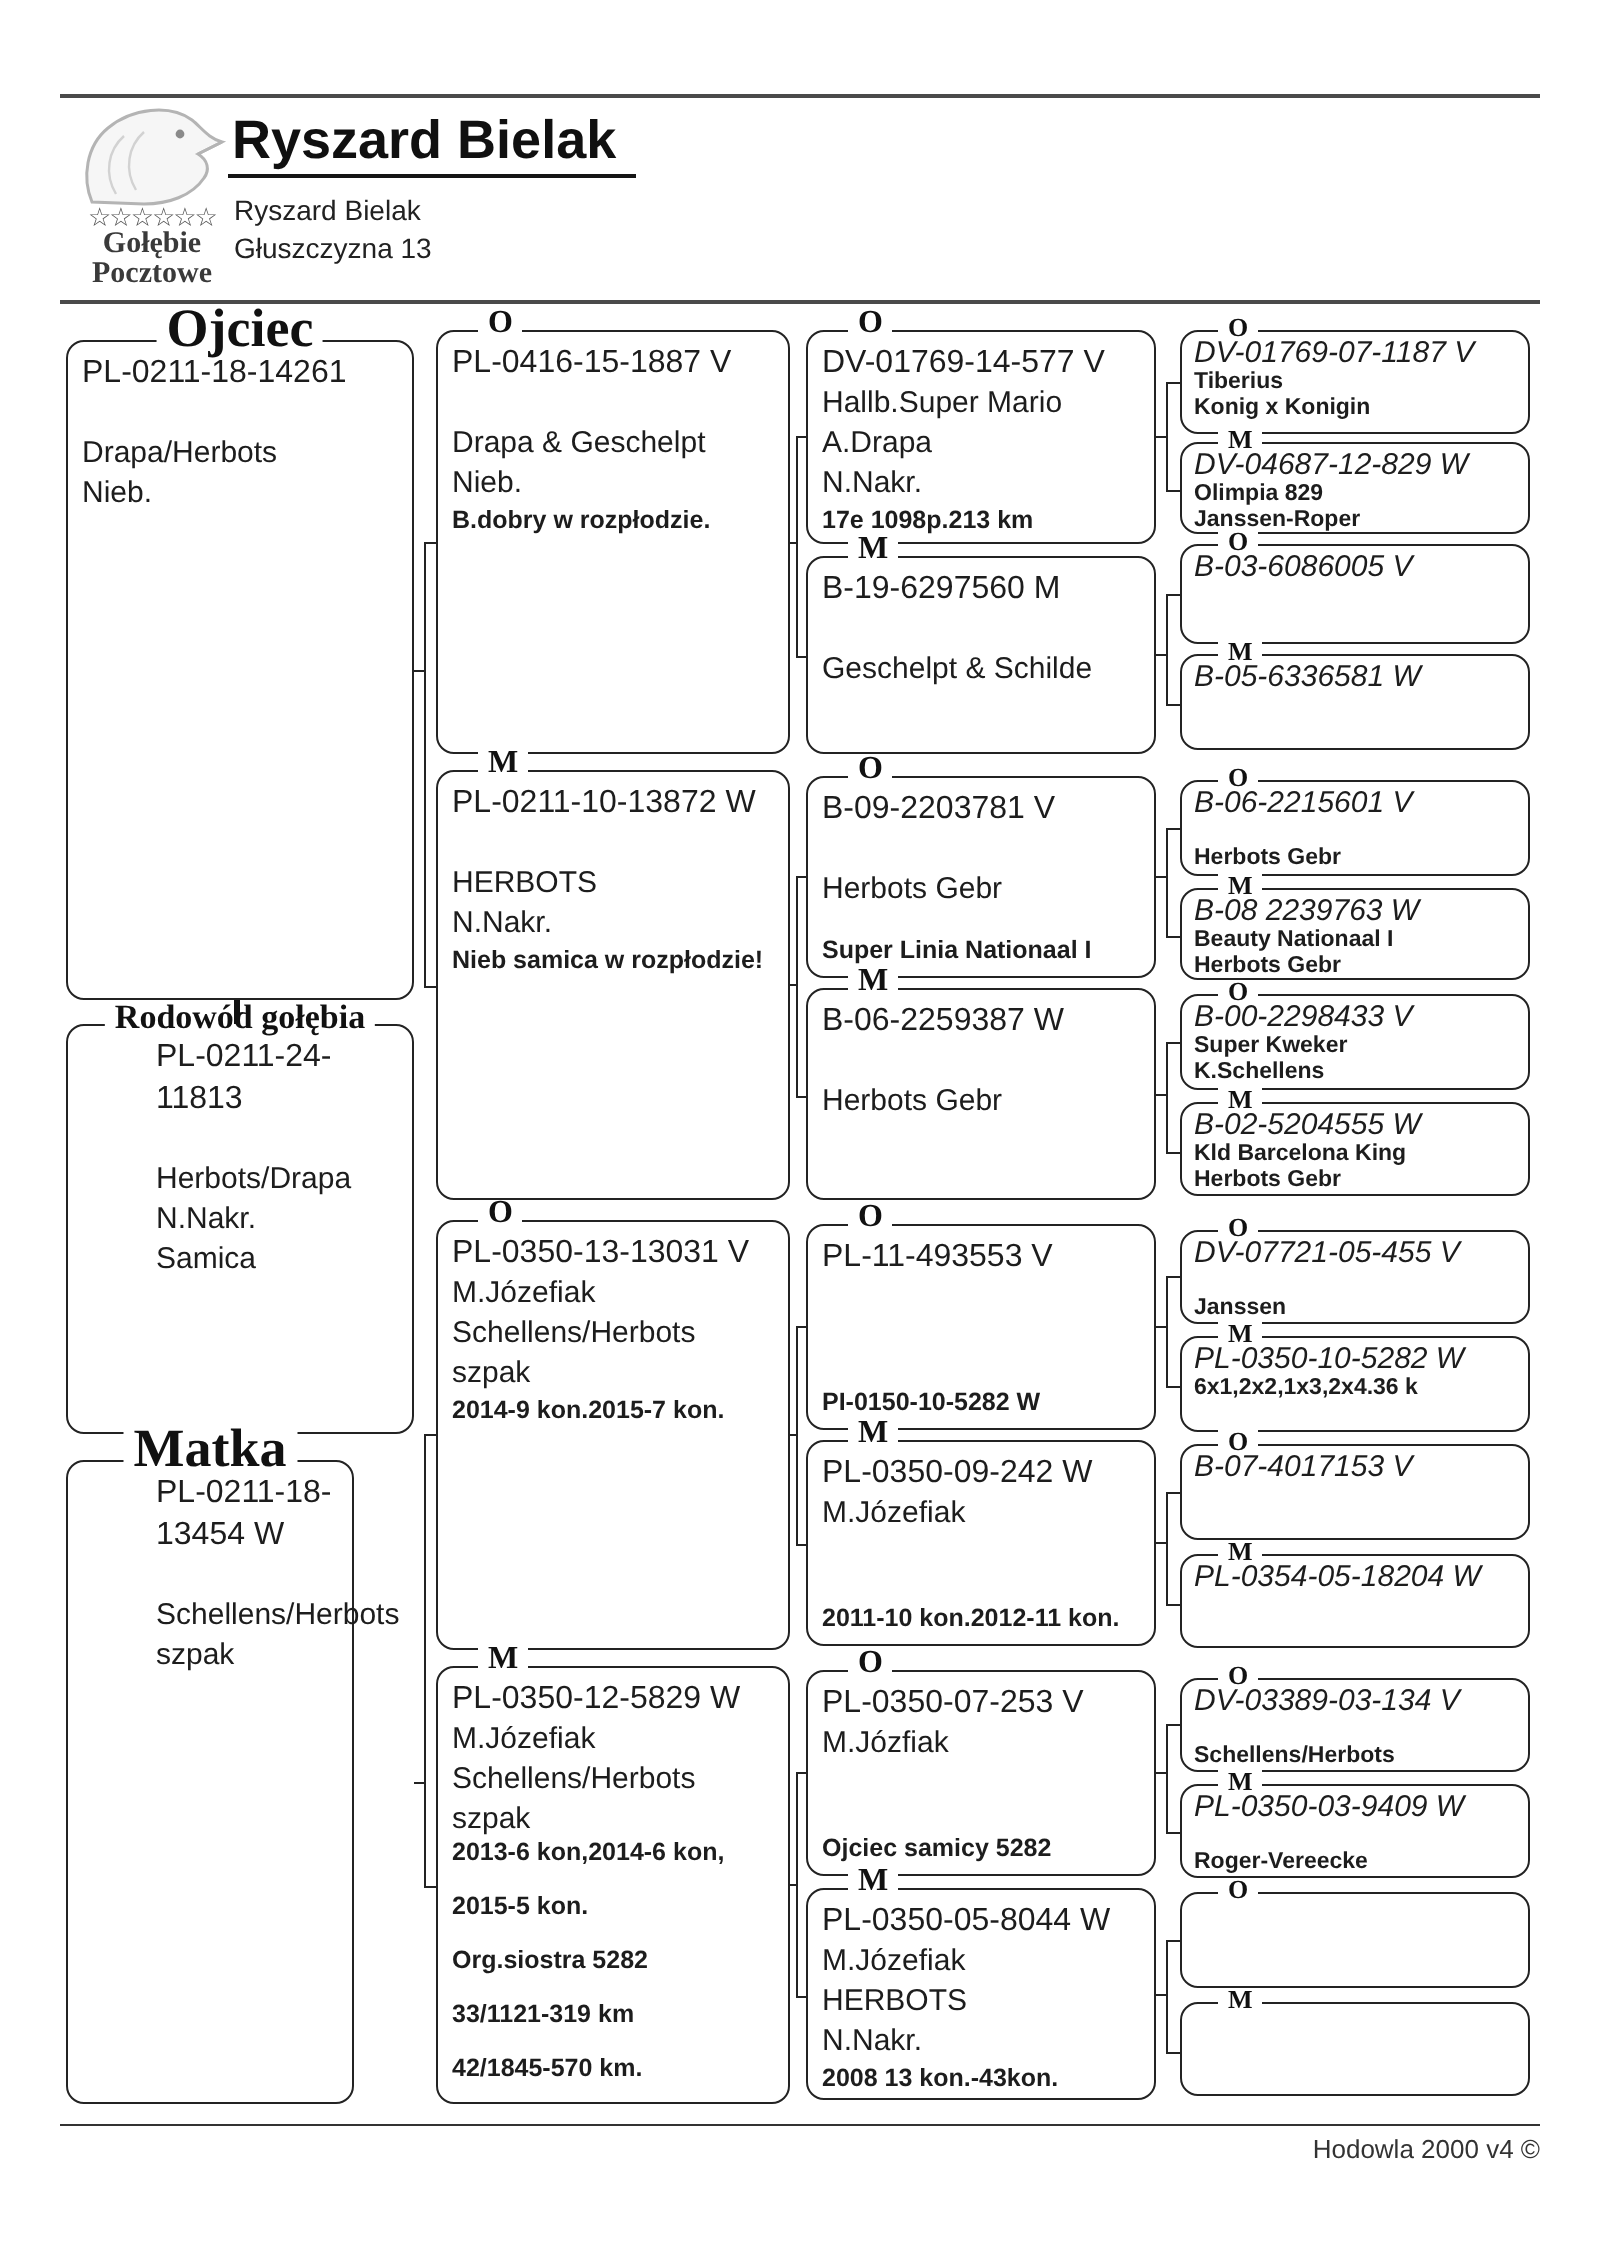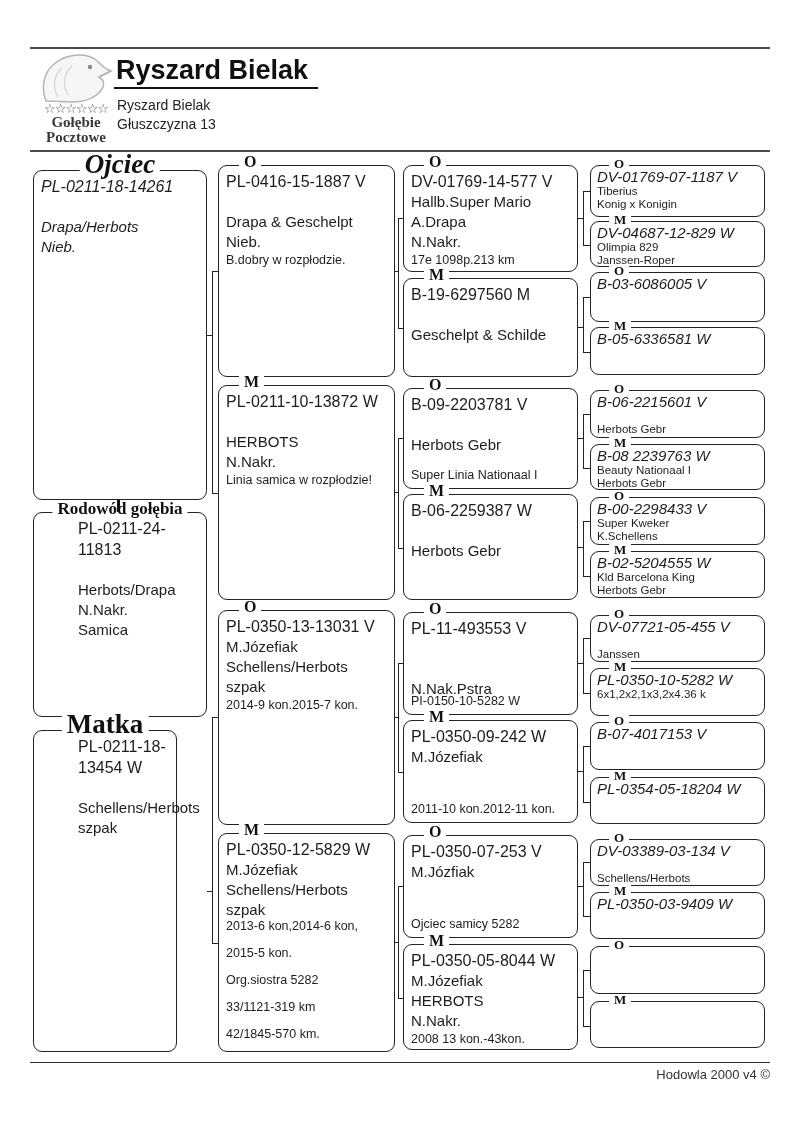--- a/index.html
+++ b/index.html
@@ -22,21 +22,21 @@
        background:#fff;padding:5px 7px 3px 7px;}
   .g4{padding:2px 6px 1px 6px;}
   .lbl{position:absolute;top:-11px;left:20px;background:#fff;padding:0 5px;
        font-family:"Liberation Serif",serif;font-weight:bold;font-size:16px;line-height:14px;color:#111;}
   .lbl-sm{top:-8px;left:18px;font-size:13px;line-height:11px;}
   .lbl-lg{top:-19px;left:50%;transform:translateX(-50%);font-size:27px;line-height:24px;white-space:nowrap;}
   .lbl-md{top:-12px;left:50%;transform:translateX(-50%);font-size:17px;line-height:15px;white-space:nowrap;}
   .ring{font-size:16px;line-height:21px;min-height:21px;white-space:pre-line;}
   .g4 .ring{font-size:15px;line-height:17px;min-height:17px;font-style:italic;}
   .body{font-size:15px;line-height:20px;white-space:pre-line;}
-  .notes{font-size:12.5px;line-height:17px;white-space:pre-line;}
+  .notes{font-size:12.5px;line-height:17px;white-space:pre-line;font-weight:bold;}
   .g4 .notes{font-size:11.5px;line-height:13px;}
   .notes-bottom{position:absolute;left:7px;right:4px;bottom:4px;}
   .notes-gap{line-height:13.5px;}
 
   
   .bracket{position:absolute;border-left:1.6px solid #232323;border-top:1.6px solid #232323;
            border-bottom:1.6px solid #232323;}
   .ptick{position:absolute;border-top:1.6px solid #232323;}
   .vlink{position:absolute;border-left:3px solid #111;}
 
@@ -65,21 +65,21 @@
   </div>
 
   <div id="title">Ryszard Bielak</div>
   <div id="owner">
     <div>Ryszard Bielak</div>
     <div>Głuszczyzna 13</div>
   </div>
 
   <div class="rule" style="left:30px;top:150px;width:740px;"></div>
 
-  <div class="box" style="left:33px;top:170px;width:174px;height:330px;font-style:italic;">
+  <div class="box" style="left:33px;top:170px;width:174px;height:330px;">
     <span class="lbl lbl-lg">Ojciec</span>
     <div class="ring">PL-0211-18-14261</div>
     <div class="body">
 Drapa/Herbots
 Nieb.</div>
   </div>
 
   <div class="box" style="left:33px;top:512px;width:174px;height:205px;padding-left:44px;">
     <span class="lbl lbl-md">Rodowód gołębia</span>
     <div class="ring">PL-0211-24-11813</div>
@@ -104,21 +104,21 @@
 Drapa &amp; Geschelpt
 Nieb.</div>
     <div class="notes">B.dobry w rozpłodzie.</div>
   </div>
   <div class="box" style="left:218px;top:385px;width:177px;height:215px;">
     <span class="lbl">M</span>
     <div class="ring">PL-0211-10-13872 W</div>
     <div class="body">
 HERBOTS
 N.Nakr.</div>
-    <div class="notes">Linia samica w rozpłodzie!</div>
+    <div class="notes">Nieb samica w rozpłodzie!</div>
   </div>
   <div class="box" style="left:218px;top:610px;width:177px;height:215px;">
     <span class="lbl">O</span>
     <div class="ring">PL-0350-13-13031 V</div>
     <div class="body">M.Józefiak
 Schellens/Herbots
 szpak</div>
     <div class="notes">2014-9 kon.2015-7 kon.</div>
   </div>
   <div class="box" style="left:218px;top:833px;width:177px;height:219px;">
@@ -163,23 +163,20 @@
   <div class="box" style="left:403px;top:494px;width:175px;height:106px;">
     <span class="lbl">M</span>
     <div class="ring">B-06-2259387 W</div>
     <div class="body">
 Herbots Gebr</div>
     <div class="notes"></div>
   </div>
   <div class="box" style="left:403px;top:612px;width:175px;height:103px;">
     <span class="lbl">O</span>
     <div class="ring">PL-11-493553 V</div>
-    <div class="body">
-
-N.Nak.Pstra</div>
     <div class="notes notes-bottom">PI-0150-10-5282 W</div>
   </div>
   <div class="box" style="left:403px;top:720px;width:175px;height:103px;">
     <span class="lbl">M</span>
     <div class="ring">PL-0350-09-242 W</div>
     <div class="body">M.Józefiak</div>
     <div class="notes notes-bottom">2011-10 kon.2012-11 kon.</div>
   </div>
   <div class="box" style="left:403px;top:835px;width:175px;height:103px;">
     <span class="lbl">O</span>
@@ -265,20 +262,22 @@
   </div>
   <div class="box g4" style="left:590px;top:839px;width:175px;height:47px;">
     <span class="lbl lbl-sm">O</span>
     <div class="ring">DV-03389-03-134 V</div>
     <div class="notes">
 Schellens/Herbots</div>
   </div>
   <div class="box g4" style="left:590px;top:892px;width:175px;height:47px;">
     <span class="lbl lbl-sm">M</span>
     <div class="ring">PL-0350-03-9409 W</div>
+    <div class="notes">
+Roger-Vereecke</div>
   </div>
   <div class="box g4" style="left:590px;top:946px;width:175px;height:48px;">
     <span class="lbl lbl-sm">O</span>
     <div class="ring"></div>
     <div class="notes"></div>
   </div>
   <div class="box g4" style="left:590px;top:1001px;width:175px;height:47px;">
     <span class="lbl lbl-sm">M</span>
     <div class="ring"></div>
     <div class="notes"></div>

